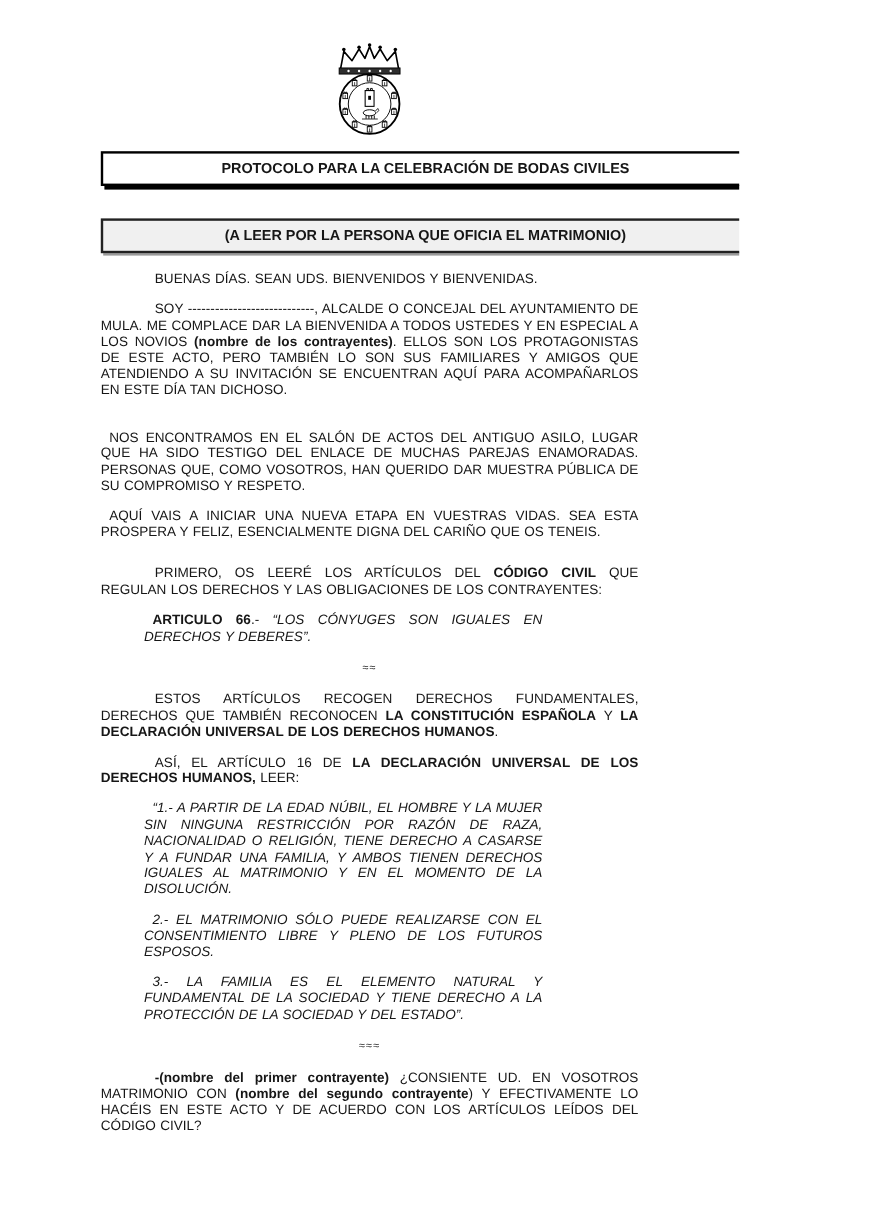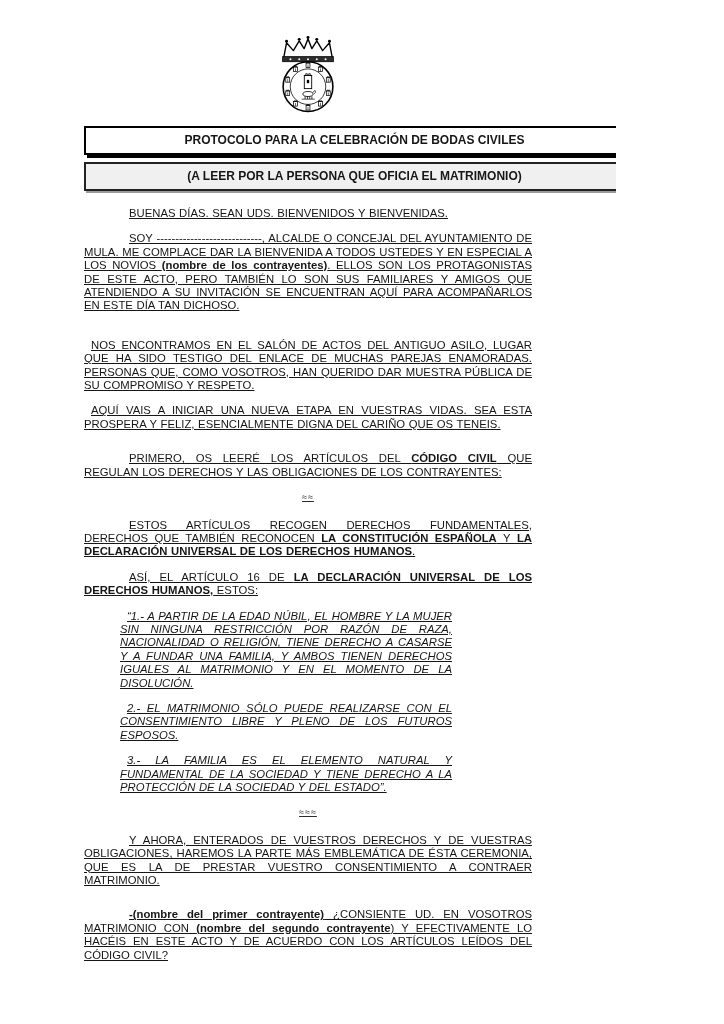--- a/index.html
+++ b/index.html
@@ -28,35 +28,34 @@
     border: 2px solid #000;
     box-shadow: 3px 3px 0 0 #000;
     background: #ffffff;
     text-align: center;
     font-weight: bold;
     font-size: 12px;
     line-height: 14px;
     padding: 5px 4px 6px 4px;
   }
   .hbox.sub {
-    margin-top: 7px;
+    margin-top: 27px;
     border: 2px solid #222;
     box-shadow: 2px 2px 0 0 #9a9a9a;
     background: #f0f0f0;
   }
 
   
   .doc-body { margin-top: 16px; }
   .doc-body p {
     font-size: 11.3px;
     line-height: 13.4px;
     text-align: justify;
     margin: 0 0 12px 0;
     word-spacing: 0.5px;
-    text-decoration: underline;
   }
   .ind-tab  { text-indent: 45px; }
   .ind-sm   { text-indent: 7px; }
   .mb-xl    { margin-bottom: 26px !important; }
   .mb-lg    { margin-bottom: 21px !important; }
   .block {
     margin-left: 36px !important;
     margin-right: 80px !important;
     text-indent: 7px;
   }
@@ -149,54 +148,54 @@
     </p>
 
     <p class="ind-sm mb-lg">
       <span>AQUÍ VAIS A INICIAR UNA NUEVA ETAPA EN VUESTRAS VIDAS. SEA ESTA PROSPERA Y FELIZ, ESENCIALMENTE DIGNA DEL CARIÑO QUE OS TENEIS.</span>
     </p>
 
     <p class="ind-tab">
       <span>PRIMERO, OS LEERÉ LOS ARTÍCULOS DEL </span><span class="bold">CÓDIGO CIVIL</span><span> QUE REGULAN LOS DERECHOS Y LAS OBLIGACIONES DE LOS CONTRAYENTES:</span>
     </p>
 
+    <p class="block">
+      <span class="bold">ARTICULO 66</span><span>.- </span><span class="ital">“LOS CÓNYUGES SON IGUALES EN DERECHOS Y DEBERES”.</span>
+    </p>
 
 
 
     <p class="sep">
       <span>≈≈</span>
     </p>
 
     <p class="ind-tab">
       <span>ESTOS ARTÍCULOS RECOGEN DERECHOS FUNDAMENTALES, DERECHOS QUE TAMBIÉN RECONOCEN </span><span class="bold">LA CONSTITUCIÓN ESPAÑOLA</span><span> Y </span><span class="bold">LA DECLARACIÓN UNIVERSAL DE LOS DERECHOS HUMANOS</span><span>.</span>
     </p>
 
     <p class="ind-tab">
-      <span>ASÍ, EL ARTÍCULO 16 DE </span><span class="bold">LA DECLARACIÓN UNIVERSAL DE LOS DERECHOS HUMANOS,</span><span> ESTOS:</span>
+      <span>ASÍ, EL ARTÍCULO 16 DE </span><span class="bold">LA DECLARACIÓN UNIVERSAL DE LOS DERECHOS HUMANOS,</span><span> LEER:</span>
     </p>
 
     <p class="block ital">
       <span>“1.- A PARTIR DE LA EDAD NÚBIL, EL HOMBRE Y LA MUJER SIN NINGUNA RESTRICCIÓN POR RAZÓN DE RAZA, NACIONALIDAD O RELIGIÓN, TIENE DERECHO A CASARSE Y A FUNDAR UNA FAMILIA, Y AMBOS TIENEN DERECHOS IGUALES AL MATRIMONIO Y EN EL MOMENTO DE LA DISOLUCIÓN.</span>
     </p>
 
     <p class="block ital">
       <span>2.- EL MATRIMONIO SÓLO PUEDE REALIZARSE CON EL CONSENTIMIENTO LIBRE Y PLENO DE LOS FUTUROS ESPOSOS.</span>
     </p>
 
     <p class="block ital">
       <span>3.- LA FAMILIA ES EL ELEMENTO NATURAL Y FUNDAMENTAL DE LA SOCIEDAD Y TIENE DERECHO A LA PROTECCIÓN DE LA SOCIEDAD Y DEL ESTADO”.</span>
     </p>
 
     <p class="sep">
       <span>≈≈≈</span>
     </p>
 
-    <p class="ind-tab mb-lg">
-      <span>Y AHORA, ENTERADOS DE VUESTROS DERECHOS Y DE VUESTRAS OBLIGACIONES, HAREMOS LA PARTE MÁS EMBLEMÁTICA DE ÉSTA CEREMONIA, QUE ES LA DE PRESTAR VUESTRO CONSENTIMIENTO A CONTRAER MATRIMONIO.</span>
-    </p>
 
 
     <p class="ind-tab">
       <span class="bold">-(nombre del primer contrayente)</span><span> ¿CONSIENTE UD. EN  VOSOTROS MATRIMONIO CON </span><span class="bold">(nombre del segundo contrayente</span><span>) Y EFECTIVAMENTE LO HACÉIS EN ESTE ACTO Y DE ACUERDO CON LOS ARTÍCULOS LEÍDOS DEL CÓDIGO CIVIL?</span>
     </p>
 
   </div>
 </div>
 
 </body></html>

